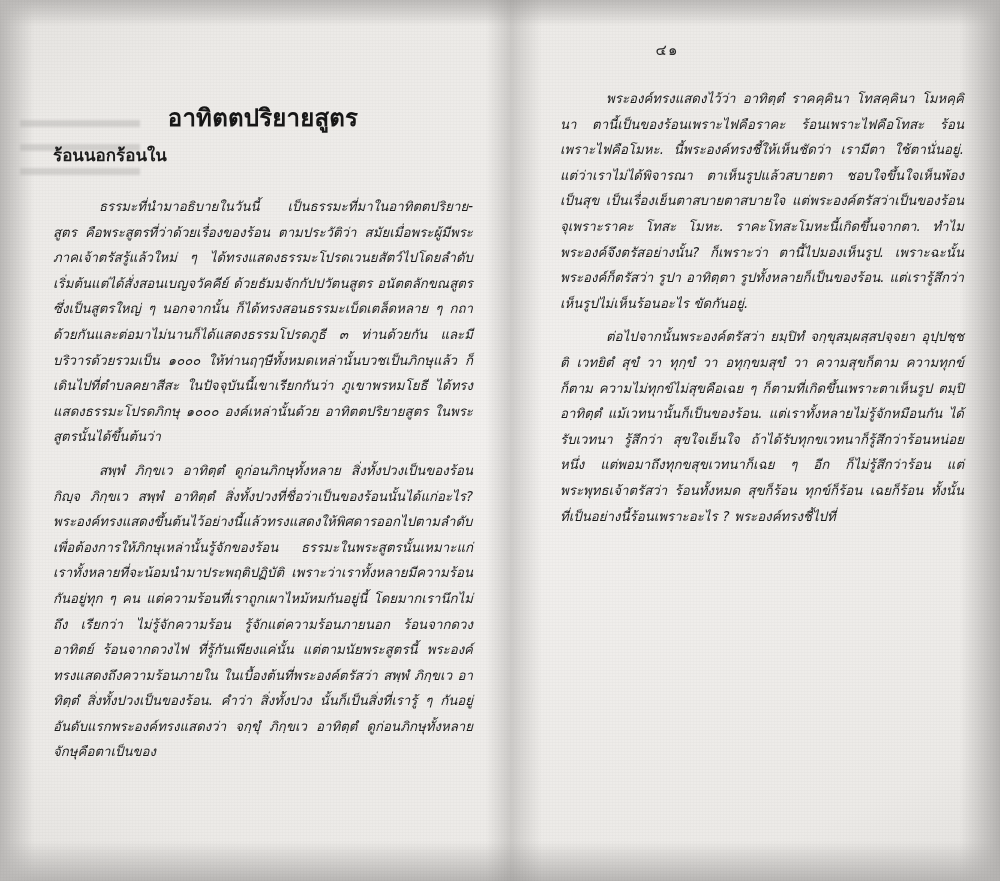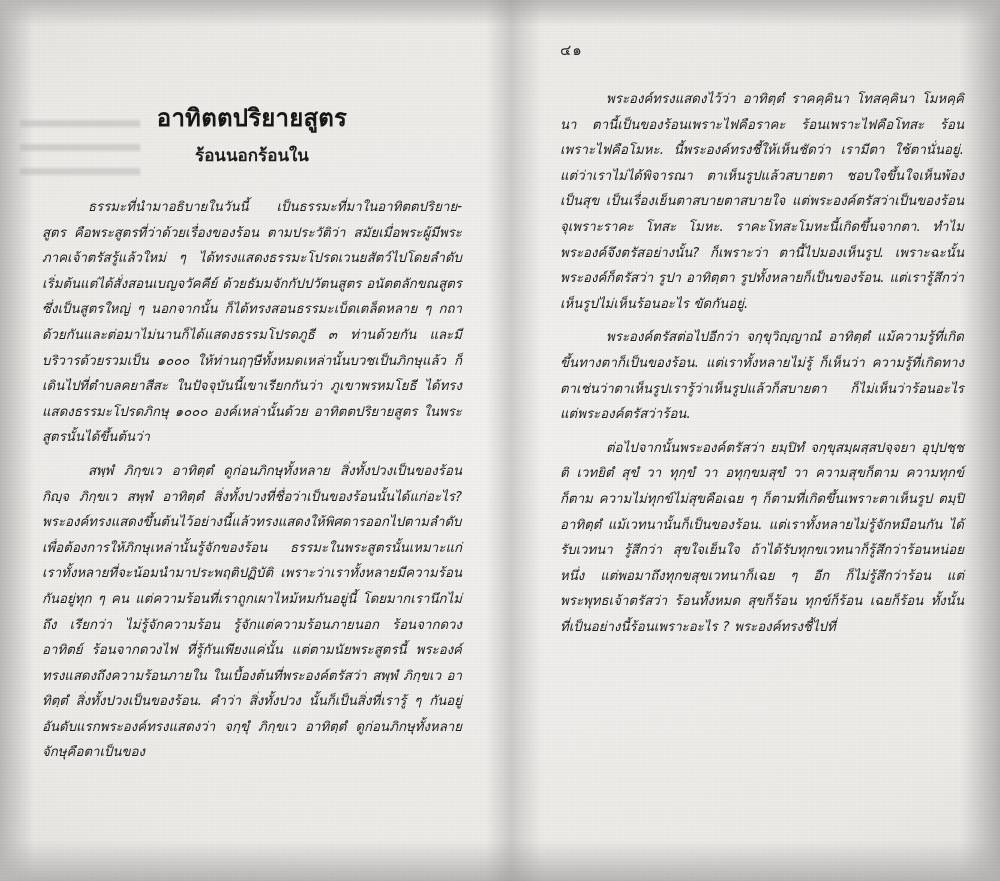--- a/index.html
+++ b/index.html
@@ -67,53 +67,53 @@
       linear-gradient(to bottom,
         rgba(176,174,172,.85) 0px, rgba(176,174,172,.85) 7px, rgba(0,0,0,0) 7px, rgba(0,0,0,0) 24px,
         rgba(176,174,172,.85) 24px, rgba(176,174,172,.85) 31px, rgba(0,0,0,0) 31px, rgba(0,0,0,0) 48px,
         rgba(176,174,172,.85) 48px, rgba(176,174,172,.85) 55px, rgba(0,0,0,0) 55px);
     filter: blur(1.1px);
   }
 
   
   .page-left {
     position: absolute;
-    left: 42px;
+    left: 53px;
     top: 58px;
     width: 420px;
     height: 790px;
   }
   .page-right {
     position: absolute;
     left: 560px;
     top: 38px;
     width: 404px;
     height: 810px;
   }
 
   .folio {
     text-align: center;
     font-size: 15px;
     color: #2a2a2a;
     letter-spacing: 1px;
     margin: 0 0 24px 0;
     font-family: "DejaVu Sans", sans-serif;
   }
-  .folio-right { text-align: left; padding-right: 190px; }
+  .folio-right { text-align: center; padding-right: 190px; }
 
   .doc-title {
     text-align: center;
     font-size: 24px;
     font-weight: bold;
     color: #171717;
     margin: 40px 0 4px 0;
     letter-spacing: .2px;
   }
   .doc-subtitle {
-    text-align: center;
+    text-align: left;
     font-size: 17px;
     font-weight: bold;
     color: #1d1d1d;
     margin: 0 0 26px 0;
   }
 
   p.para {
     margin: 0 0 0 0;
     font-size: 13.2px;
     line-height: 25.6px;
@@ -159,20 +159,19 @@
       <h2 class="doc-subtitle">ร้อนนอกร้อนใน</h2>
 
       <p class="para indent">ธรรมะที่นำมาอธิบายในวันนี้ เป็นธรรมะที่มาในอาทิตตปริยาย-สูตร คือพระสูตรที่ว่าด้วยเรื่องของร้อน ตามประวัติว่า สมัยเมื่อพระผู้มีพระภาคเจ้าตรัสรู้แล้วใหม่ ๆ ได้ทรงแสดงธรรมะโปรดเวนยสัตว์ไปโดยลำดับ เริ่มต้นแต่ได้สั่งสอนเบญจวัคคีย์ ด้วยธัมมจักกัปปวัตนสูตร อนัตตลักขณสูตร ซึ่งเป็นสูตรใหญ่ ๆ นอกจากนั้น ก็ได้ทรงสอนธรรมะเบ็ดเตล็ดหลาย ๆ กถาด้วยกันและต่อมาไม่นานก็ได้แสดงธรรมโปรดภูธี ๓ ท่านด้วยกัน และมีบริวารด้วยรวมเป็น ๑๐๐๐ ให้ท่านฤๅษีทั้งหมดเหล่านั้นบวชเป็นภิกษุแล้ว ก็เดินไปที่ตำบลคยาสีสะ ในปัจจุบันนี้เขาเรียกกันว่า ภูเขาพรหมโยธี ได้ทรงแสดงธรรมะโปรดภิกษุ ๑๐๐๐ องค์เหล่านั้นด้วย อาทิตตปริยายสูตร ในพระสูตรนั้นได้ขึ้นต้นว่า</p>
       <p class="para indent">สพฺพํ ภิกฺขเว อาทิตฺตํ ดูก่อนภิกษุทั้งหลาย สิ่งทั้งปวงเป็นของร้อน กิญฺจ ภิกฺขเว สพฺพํ อาทิตฺตํ สิ่งทั้งปวงที่ชื่อว่าเป็นของร้อนนั้นได้แก่อะไร? พระองค์ทรงแสดงขึ้นต้นไว้อย่างนี้แล้วทรงแสดงให้พิศดารออกไปตามลำดับ เพื่อต้องการให้ภิกษุเหล่านั้นรู้จักของร้อน ธรรมะในพระสูตรนั้นเหมาะแก่เราทั้งหลายที่จะน้อมนำมาประพฤติปฏิบัติ เพราะว่าเราทั้งหลายมีความร้อนกันอยู่ทุก ๆ คน แต่ความร้อนที่เราถูกเผาไหม้หมกันอยู่นี้ โดยมากเรานึกไม่ถึง เรียกว่า ไม่รู้จักความร้อน รู้จักแต่ความร้อนภายนอก ร้อนจากดวงอาทิตย์ ร้อนจากดวงไฟ ที่รู้กันเพียงแค่นั้น แต่ตามนัยพระสูตรนี้ พระองค์ทรงแสดงถึงความร้อนภายใน ในเบื้องต้นที่พระองค์ตรัสว่า สพฺพํ ภิกฺขเว อาทิตฺตํ สิ่งทั้งปวงเป็นของร้อน. คำว่า สิ่งทั้งปวง นั้นก็เป็นสิ่งที่เรารู้ ๆ กันอยู่ อันดับแรกพระองค์ทรงแสดงว่า จกฺขุํ ภิกฺขเว อาทิตฺตํ ดูก่อนภิกษุทั้งหลาย จักษุคือตาเป็นของ</p>
     </div>
 
     <div class="page-right">
       <div class="folio folio-right">๔๑</div>
 
       <p class="para indent">พระองค์ทรงแสดงไว้ว่า อาทิตฺตํ ราคคฺคินา โทสคฺคินา โมหคฺคินา ตานี้เป็นของร้อนเพราะไฟคือราคะ ร้อนเพราะไฟคือโทสะ ร้อนเพราะไฟคือโมหะ. นี้พระองค์ทรงชี้ให้เห็นชัดว่า เรามีตา ใช้ตานั่นอยู่. แต่ว่าเราไม่ได้พิจารณา ตาเห็นรูปแล้วสบายตา ชอบใจขึ้นใจเห็นพ้องเป็นสุข เป็นเรื่องเย็นตาสบายตาสบายใจ แต่พระองค์ตรัสว่าเป็นของร้อน จุเพราะราคะ โทสะ โมหะ. ราคะโทสะโมหะนี้เกิดขึ้นจากตา. ทำไมพระองค์จึงตรัสอย่างนั้น? ก็เพราะว่า ตานี้ไปมองเห็นรูป. เพราะฉะนั้น พระองค์ก็ตรัสว่า รูปา อาทิตฺตา รูปทั้งหลายก็เป็นของร้อน. แต่เรารู้สึกว่าเห็นรูปไม่เห็นร้อนอะไร ขัดกันอยู่.</p>
-      <p class="para indent">พระองค์ตรัสต่อไปอีกว่า จกฺขุวิญฺญาณํ อาทิตฺตํ แม้ความรู้ที่เกิดขึ้นทางตาก็เป็นของร้อน. แต่เราทั้งหลายไม่รู้ ก็เห็นว่า ความรู้ที่เกิดทางตาเช่นว่าตาเห็นรูปเรารู้ว่าเห็นรูปแล้วก็สบายตา ก็ไม่เห็นว่าร้อนอะไร แต่พระองค์ตรัสว่าร้อน.</p>
       <p class="para indent">ต่อไปจากนั้นพระองค์ตรัสว่า ยมฺปิทํ จกฺขุสมฺผสฺสปจฺจยา อุปฺปชฺชติ เวทยิตํ สุขํ วา ทุกฺขํ วา อทุกฺขมสุขํ วา ความสุขก็ตาม ความทุกข์ก็ตาม ความไม่ทุกข์ไม่สุขคือเฉย ๆ ก็ตามที่เกิดขึ้นเพราะตาเห็นรูป ตมฺปิ อาทิตฺตํ แม้เวทนานั้นก็เป็นของร้อน. แต่เราทั้งหลายไม่รู้จักหมือนกัน ได้รับเวทนา รู้สึกว่า สุขใจเย็นใจ ถ้าได้รับทุกขเวทนาก็รู้สึกว่าร้อนหน่อยหนึ่ง แต่พอมาถึงทุกขสุขเวทนาก็เฉย ๆ อีก ก็ไม่รู้สึกว่าร้อน แต่พระพุทธเจ้าตรัสว่า ร้อนทั้งหมด สุขก็ร้อน ทุกข์ก็ร้อน เฉยก็ร้อน ทั้งนั้น ที่เป็นอย่างนี้ร้อนเพราะอะไร ? พระองค์ทรงชี้ไปที่</p>
     </div>
 
   </div>
 
   <div class="noise"></div>
 </div>
 
 </body></html>

